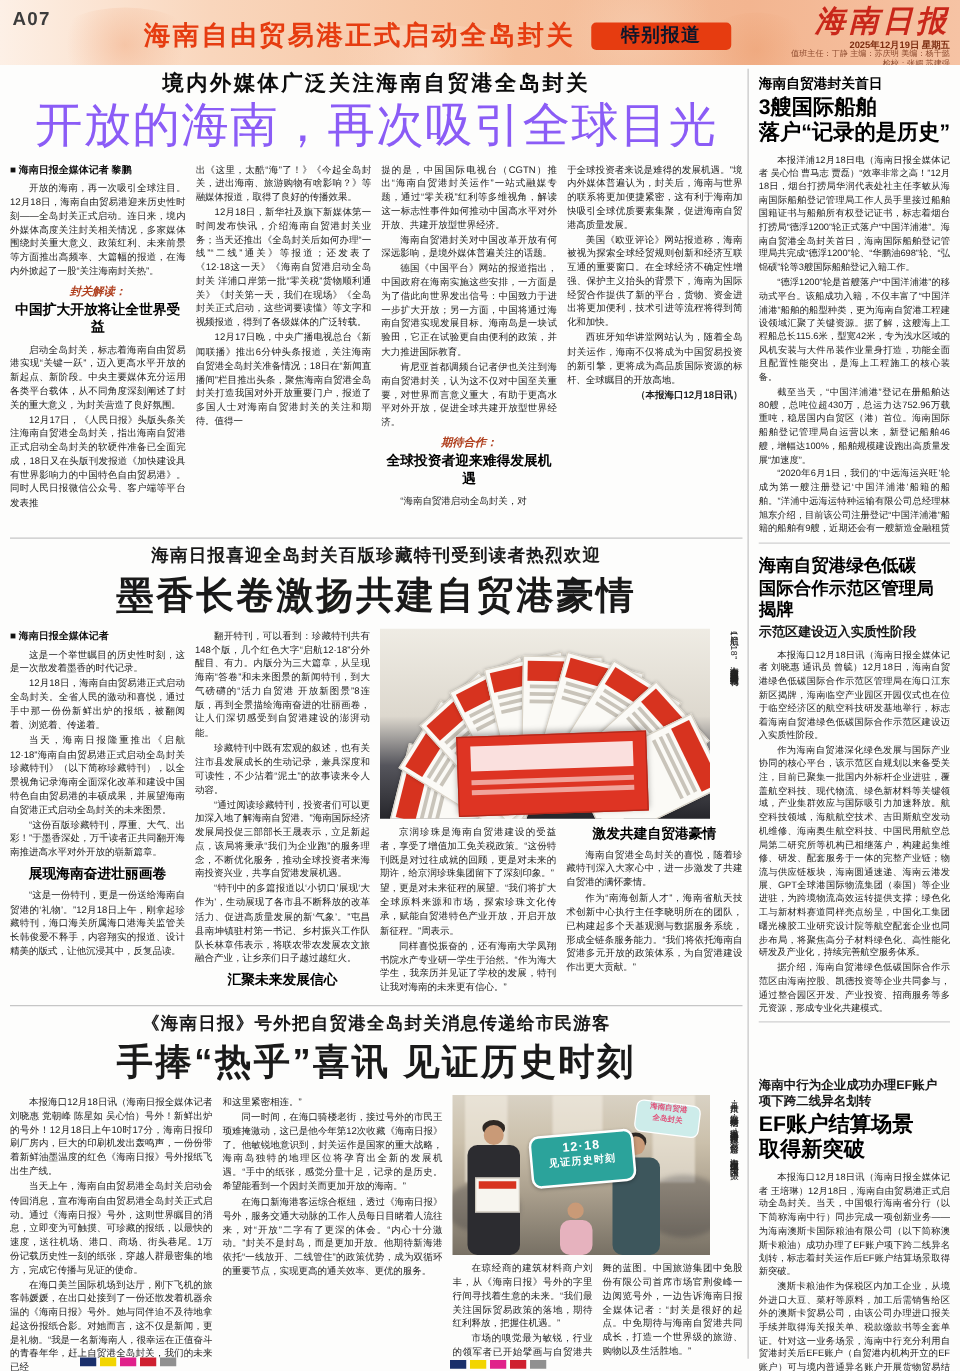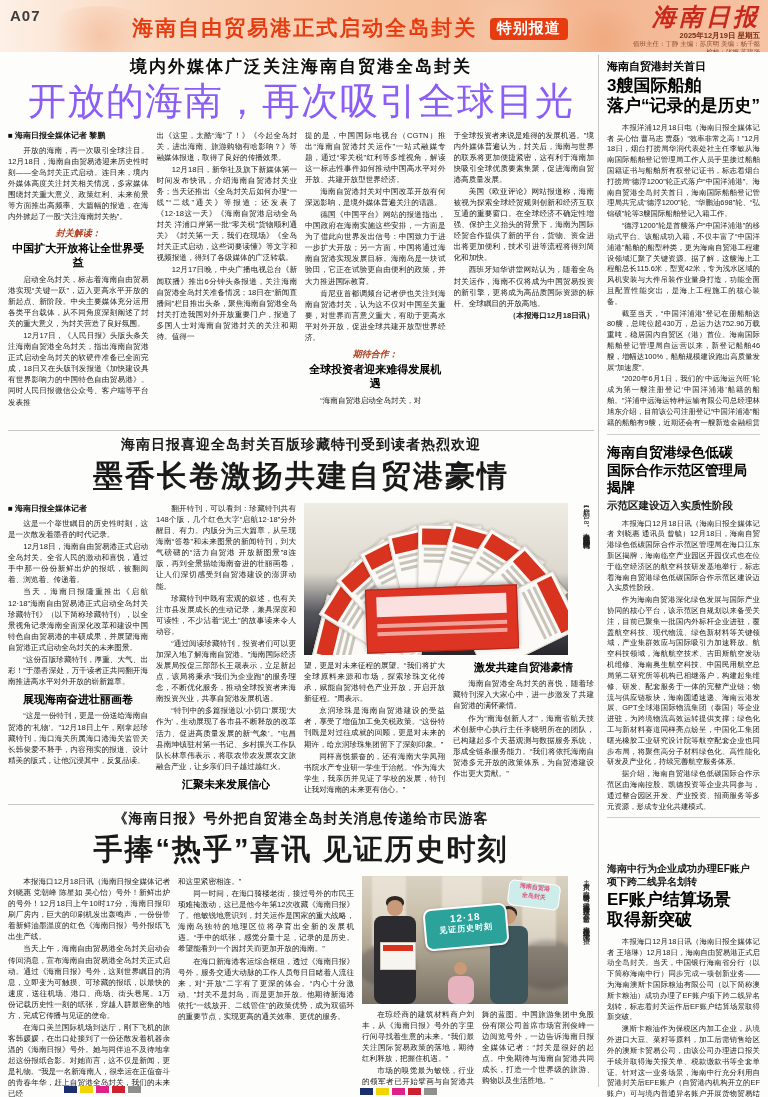--- a/index.html
+++ b/index.html
@@ -9,21 +9,21 @@
   .banner{position:absolute;left:0;top:0;width:768px;height:52px;
     background:linear-gradient(90deg,#fdf0e6 0%,#f9d6bc 22%,#f6c29e 52%,#f3b590 78%,#f6c3a4 100%);overflow:hidden;}
   .banner .blob{position:absolute;border-radius:50%;opacity:.45;}
   .b1{left:40px;top:6px;width:120px;height:60px;background:radial-gradient(circle,#f0a478,transparent 70%);}
   .b2{left:430px;top:-10px;width:160px;height:70px;background:radial-gradient(circle,#f7d9c2,transparent 70%);}
   .b3{left:560px;top:10px;width:90px;height:60px;background:radial-gradient(circle,#eb9c6c,transparent 70%);}
   .b4{left:240px;top:20px;width:200px;height:50px;background:radial-gradient(circle,#fbe6d6,transparent 70%);}
   .page-no{position:absolute;left:10px;top:7px;font-size:15px;font-weight:bold;color:#3c3c3c;letter-spacing:1px;}
   .banner-center{position:absolute;left:0;top:14px;width:700px;text-align:center;white-space:nowrap;}
   .banner-title{font-size:21px;font-weight:bold;color:#e63c10;letter-spacing:2px;}
-  .banner-tag{display:inline-block;margin-left:8px;padding:1px 7px 2px;border-radius:4px;background:#e63c10;color:#ffffff;
+  .banner-tag{display:inline-block;margin-left:8px;padding:1px 24px 2px;border-radius:4px;background:#e63c10;color:#0f172a;
     font-size:15px;font-weight:bold;vertical-align:2px;letter-spacing:1px;}
   .masthead{position:absolute;right:8px;top:3px;text-align:right;line-height:1.15;}
   .paper-name{font-family:"DejaVu Serif",serif;font-style:italic;font-weight:bold;font-size:24px;color:#c9271a;letter-spacing:3px;}
   .date-line{font-size:7.5px;color:#7c2c10;font-weight:bold;margin-top:1px;}
   .staff-line{font-size:6.5px;color:#8d4a2e;}
   
   .para{font-size:7.6px;line-height:1.46;text-align:justify;text-indent:2em;margin:0 0 1px;color:#222;}
   .cont{text-indent:0;}
   .ender{text-align:right;font-weight:bold;text-indent:0;}
   .byline-inline{font-size:8px;font-weight:bold;margin:0 0 4px;color:#111;}
@@ -254,22 +254,22 @@
               </div>
             <div class="paper-front">
                 <div class="pf-in"></div>
                 <div class="pf-l"></div>
                 <div class="pf-l"></div>
               </div>
           </div>
           <div class="vcap">《启航12·18”海南自由贸易港正式启动全岛封关珍藏特刊》。</div>
         </div>
         <div class="two-cols">
+            <p class="para">京润珍珠是海南自贸港建设的受益者，享受了增值加工免关税政策。“这份特刊既是对过往成就的回顾，更是对未来的期许，给京润珍珠集团留下了深刻印象。”</p>
             <p class="para cont">望，更是对未来征程的展望。“我们将扩大全球原料来源和市场，探索珍珠文化传承，赋能自贸港特色产业开放，开启开放新征程。”周表示。</p>
-            <p class="para">京润珍珠是海南自贸港建设的受益者，享受了增值加工免关税政策。“这份特刊既是对过往成就的回顾，更是对未来的期许，给京润珍珠集团留下了深刻印象。”</p>
             <p class="para">同样喜悦振奋的，还有海南大学凤翔书院水产专业研一学生于治然。“作为海大学生，我亲历并见证了学校的发展，特刊让我对海南的未来更有信心。”</p>
             <div class="subhead">
               <div class="sh-text">激发共建自贸港豪情</div>
             </div>
             <p class="para">海南自贸港全岛封关的喜悦，随着珍藏特刊深入大家心中，进一步激发了共建自贸港的满怀豪情。</p>
             <p class="para">作为“南海创新人才”，海南省航天技术创新中心执行主任李晓明所在的团队，已构建起多个天基观测与数据服务系统，形成全链条服务能力。“我们将依托海南自贸港多元开放的政策体系，为自贸港建设作出更大贡献。”</p>
           </div>
       </div>
     </div>
   </div>

